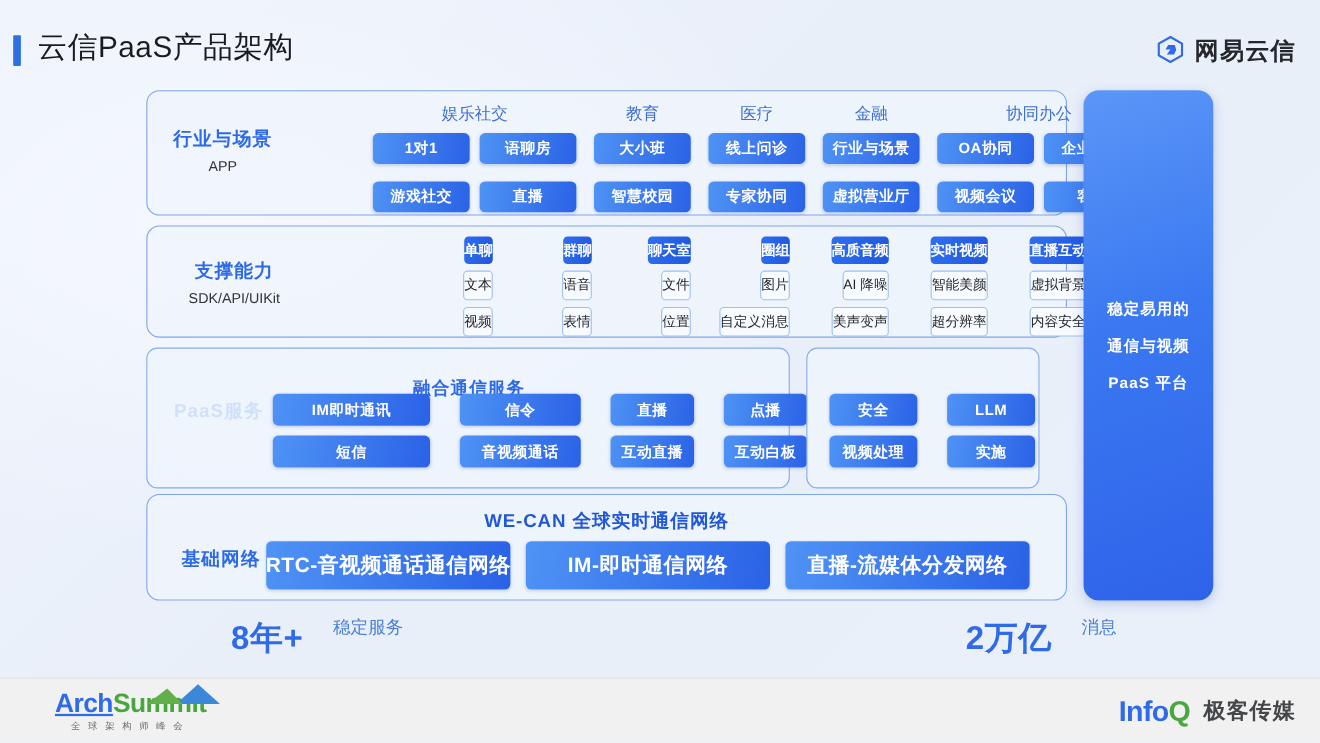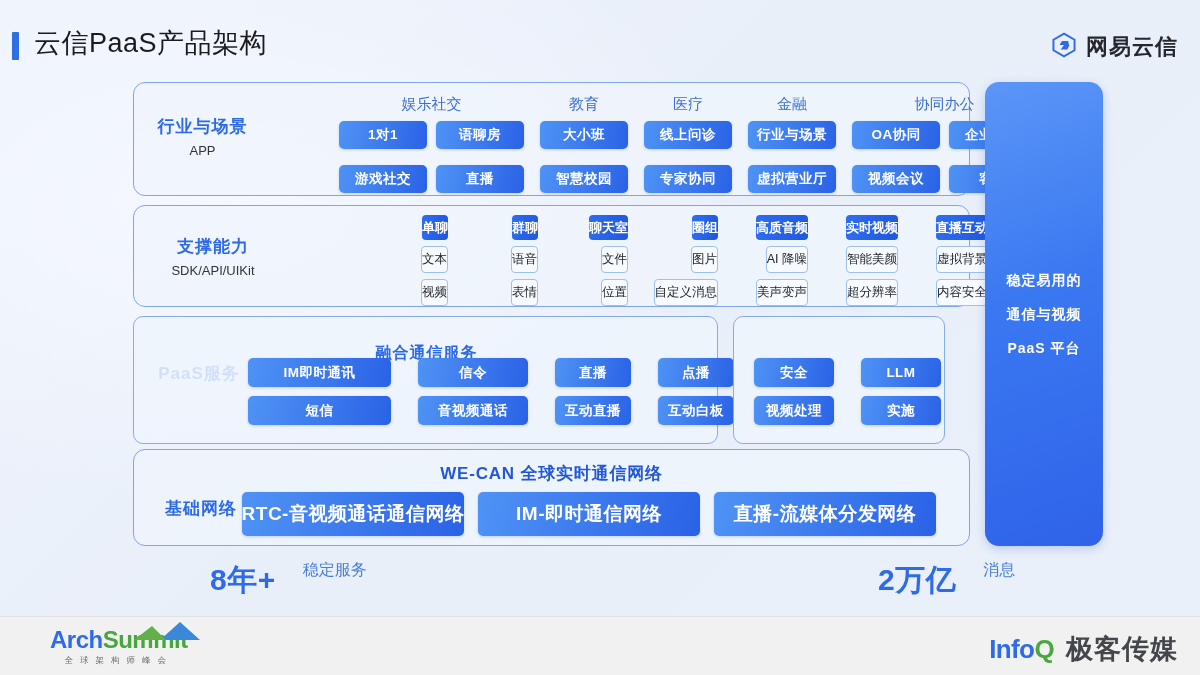--- a/index.html
+++ b/index.html
@@ -80,28 +80,28 @@
   .tall-text{color:#fff;font-size:14px;font-weight:700;line-height:34px;text-align:center;letter-spacing:1px;}
   
   .stats{position:absolute;left:150px;top:558px;width:900px;height:46px;}
   .stat{position:absolute;display:flex;align-items:flex-start;gap:27px;}
   .stat .big{font-size:30px;font-weight:700;color:#2f6ae8;letter-spacing:.5px;}
   .stat .sm{font-size:16px;color:#4a7fd6;}
   
   .footer{position:absolute;left:0;top:616px;width:1200px;height:59px;background:#f1f1f1;border-top:1px solid #e2e2e2;}
   .arch{position:absolute;left:50px;top:9px;}
   .arch-main{font-size:24px;font-weight:700;letter-spacing:-.5px;}
-  .arch-a{color:#2f6ae8;}
+  .arch-a{color:#2f6ae8;text-decoration:underline;}
   .arch-b{color:#49a63f;}
   .arch-sub{font-size:8.5px;color:#6f6f6f;letter-spacing:7px;text-align:center;margin-top:1px;}
   .infoq{position:absolute;right:22px;top:14px;display:flex;align-items:center;gap:12px;}
   .infoq-logo{font-size:26px;font-weight:700;letter-spacing:-.6px;}
   .iq-blue{color:#2f6ae8;}
   .iq-green{color:#4aa73f;}
-  .infoq-cn{font-size:27px;color:#44464b;font-weight:700;letter-spacing:1px;}
+  .infoq-cn{font-size:20px;color:#44464b;font-weight:700;letter-spacing:1px;}
 </style>
 </head>
 <body>
 
 <div class="slide">
 
   <div class="header">
     <div class="title-accent"></div>
     <div class="page-title">云信PaaS产品架构</div>
     <div class="brand">

